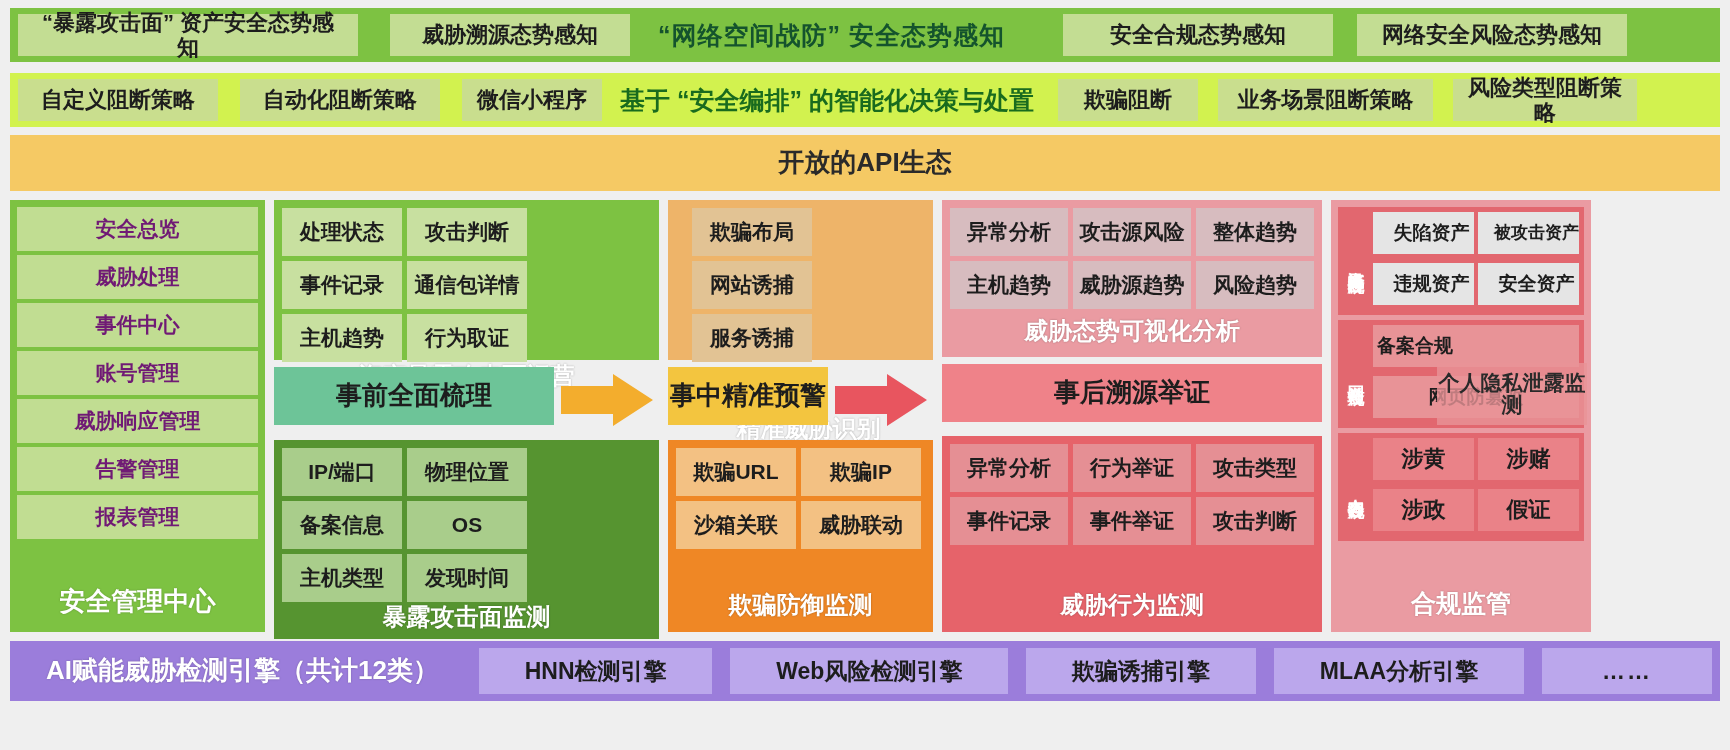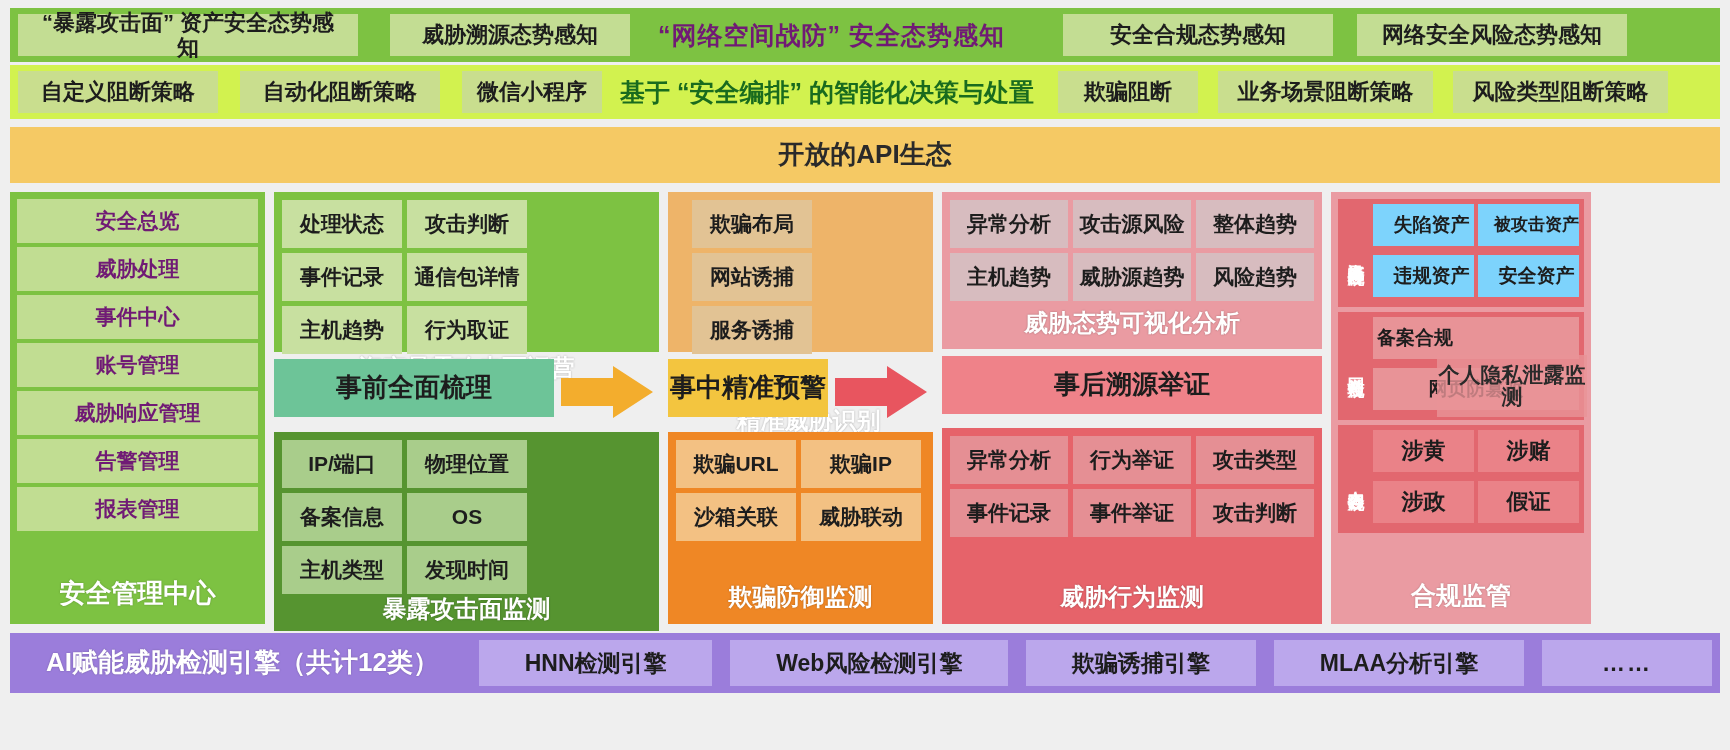--- a/index.html
+++ b/index.html
@@ -15,62 +15,62 @@
   
   .pill{
     display:flex;align-items:center;justify-content:center;
     text-align:center;line-height:1.15;
     box-sizing:border-box;
   }
 
   
   .band1{
     display:flex;align-items:stretch;
-    height:54px;margin-bottom:3px;
+    height:54px;margin-bottom:11px;
     background:#7dc242;
     gap:0;
   }
   .band1 .tab{
     flex:0 0 auto;
     margin:6px 0;
     height:42px;
     background:#c3dd93;
     color:#1d1d1d;
     font-size:22px;font-weight:bold;
     padding:0 14px;
   }
   .band1 .tab.t1{margin-left:8px;width:340px;}
   .band1 .tab.t2{margin-left:32px;width:240px;}
   .band1 .tab.t4{margin-left:30px;width:270px;}
   .band1 .tab.t5{margin-left:24px;width:270px;margin-right:8px;}
   .band1 .bigtext{
     flex:0 0 auto;width:auto;
     padding:0 28px;
-    color:#701a75;
+    color:#14532d;
     font-size:25px;font-weight:bold;
     letter-spacing:1px;
   }
 
   
   .band2{
     display:flex;align-items:stretch;
     height:54px;margin-bottom:8px;
     background:#d2f24f;
   }
   .band2 .tab{
     flex:0 0 auto;margin:6px 0;height:42px;
     background:#c9de8e;color:#1d1d1d;
     font-size:22px;font-weight:bold;padding:0 12px;
   }
   .band2 .b1{margin-left:8px;width:200px;}
   .band2 .b2{margin-left:22px;width:200px;}
   .band2 .b3{margin-left:22px;width:140px;}
   .band2 .b5{margin-left:6px;width:140px;}
   .band2 .b6{margin-left:20px;width:215px;}
-  .band2 .b7{margin-left:20px;width:215px;margin-right:8px;}
+  .band2 .b7{margin-left:20px;width:184px;margin-right:8px;}
   .band2 .bigtext{
     flex:0 0 auto;padding:8px 18px;
     color:#196b1e;font-size:25px;font-weight:bold;
   }
 
   
   .apibar{
     height:56px;margin-bottom:9px;
     background:#f5c964;color:#2a2a2a;
     font-size:26px;font-weight:bold;
@@ -157,21 +157,21 @@
     writing-mode:vertical-rl;text-orientation:upright;
     display:flex;align-items:center;justify-content:center;
     letter-spacing:1px;line-height:1;
   }
   .cgroup .cells{flex:1 1 auto;display:flex;flex-wrap:wrap;gap:4px;margin-left:4px;}
   .cgroup .cell{
     color:#1d1d1d;font-size:19px;font-weight:bold;height:42px;
     box-sizing:border-box;
   }
   .g-asset{background:#e2676f;height:108px;}
-  .g-asset .cell{background:#7dd3fc;width:calc(50% - 2px);padding-left:16px;}
+  .g-asset .cell{background:#e5e5e5;width:calc(50% - 2px);padding-left:16px;}
   .g-asset .cell.small{font-size:17px;}
   .g-site{background:#e2676f;height:108px;position:relative;}
   .g-site .cells{position:relative;}
   .g-site .cell{background:#e89397;width:100%;}
   .g-site .cell.c-first{justify-content:flex-start;padding-left:4px;}
   .g-content{background:#e2676f;height:108px;}
   .g-content .cell{background:#ea8288;width:calc(50% - 2px);font-size:22px;}
   .c5 .foot{
     margin-top:auto;color:#fff;font-size:25px;font-weight:bold;height:44px;
     text-shadow:0 0 2px rgba(0,0,0,.25);

